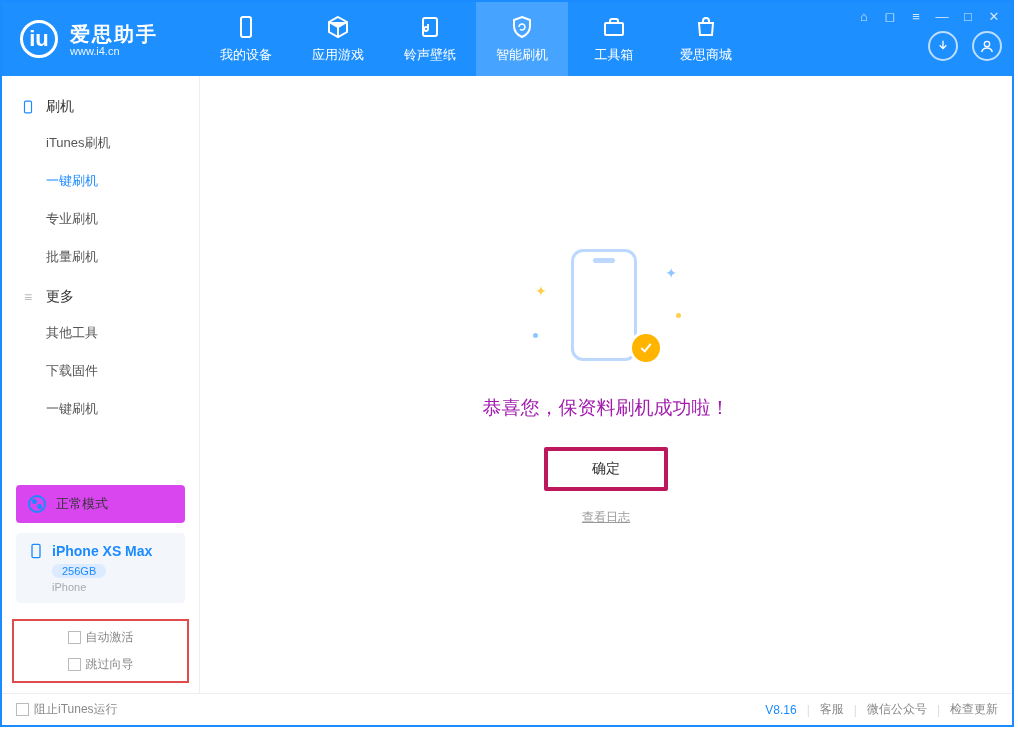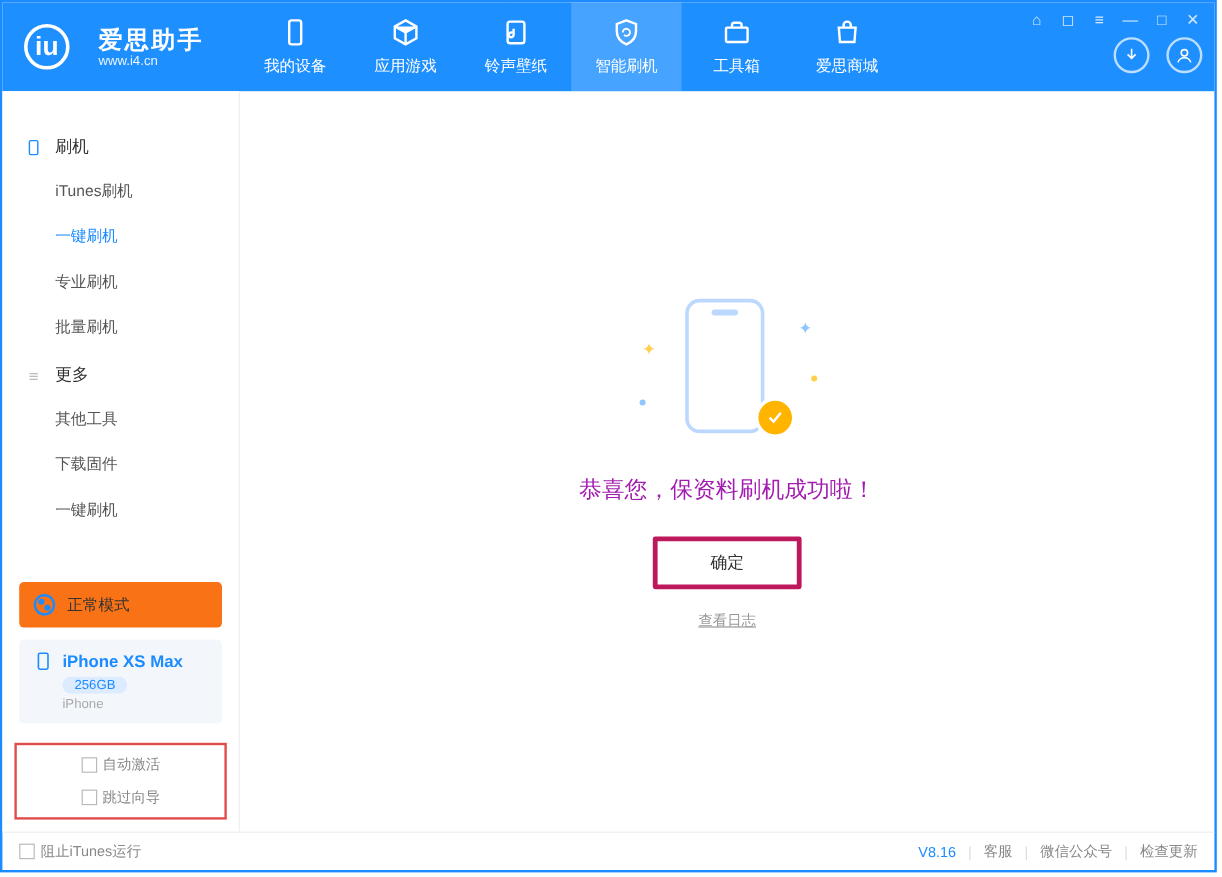--- a/index.html
+++ b/index.html
@@ -1,42 +1,42 @@
 <!DOCTYPE html>
 <html><head>
 <meta charset="utf-8">
 <style>
 *{box-sizing:border-box;margin:0;padding:0;font-family:"Microsoft YaHei","PingFang SC",sans-serif;}
 html,body{width:1018px;height:731px;overflow:hidden;}
 .window{width:1014px;height:727px;border:2px solid #1b8bff;background:#fff;position:relative;display:flex;flex-direction:column;}
 .titlebar{height:74px;background:linear-gradient(to bottom,#1e8fff,#1e8fff);display:flex;align-items:center;color:#fff;}
 .logo-block{display:flex;align-items:flex-end;padding-left:18px;width:198px;}
 .logo-circle{width:38px;height:38px;border:3px solid #fff;border-radius:50%;display:flex;align-items:center;justify-content:center;font-weight:bold;font-size:22px;color:#fff;}
-.logo-text{margin-left:24px;}
+.logo-text{margin-left:12px;}
 .logo-text .cn{font-size:20px;font-weight:bold;letter-spacing:2px;line-height:1;}
 .logo-text .en{font-size:11px;opacity:.9;line-height:1.3;}
 .navtabs{display:flex;height:100%;}
 .navtab{width:92px;height:100%;display:flex;flex-direction:column;align-items:center;justify-content:center;font-size:13px;cursor:pointer;}
 .navtab.active{background:rgba(255,255,255,.18);}
 .navtab .ticon{width:26px;height:26px;margin-bottom:6px;display:flex;align-items:center;justify-content:center;}
 .navtab .ticon svg{width:24px;height:24px;fill:#fff;stroke:#fff;}
 .winbtns{margin-left:auto;display:flex;align-items:center;padding-right:10px;gap:4px;}
 .winbtns .row1{position:absolute;top:6px;right:10px;display:flex;gap:10px;}
 .winbtns .row1 span{width:16px;height:16px;display:flex;align-items:center;justify-content:center;color:#cfe6ff;font-size:13px;cursor:pointer;}
 .winbtns .row2{display:flex;gap:14px;align-items:center;margin-top:14px;}
 .circbtn{width:30px;height:30px;border:2px solid rgba(255,255,255,.7);border-radius:50%;display:flex;align-items:center;justify-content:center;cursor:pointer;}
 .circbtn svg{width:16px;height:16px;stroke:#fff;fill:none;stroke-width:2;}
 .body{flex:1;display:flex;min-height:0;}
 .sidebar{width:198px;border-right:1px solid #eee;display:flex;flex-direction:column;background:#fff;}
-.sb-scroll{flex:1;overflow:auto;padding-top:26px;}
+.sb-scroll{flex:1;overflow:auto;padding-top:10px;}
 .sb-group{padding:12px 18px 8px;display:flex;align-items:center;color:#333;font-size:14px;}
 .sb-group .gicon{width:16px;height:16px;margin-right:10px;display:flex;align-items:center;justify-content:center;}
 .sb-item{padding:10px 18px 10px 44px;font-size:13px;color:#555;cursor:pointer;}
 .sb-item.active{color:#1b8bff;}
-.sb-mode{margin:6px 14px;background:#f97316;border-radius:4px;padding:10px 12px;display:flex;align-items:center;font-size:13px;color:#333;cursor:pointer;}
+.sb-mode{margin:6px 14px;background:#d946ef;border-radius:4px;padding:10px 12px;display:flex;align-items:center;font-size:13px;color:#333;cursor:pointer;}
 .sb-mode .micon{width:18px;height:18px;border:2px solid #1b8bff;border-radius:50%;margin-right:10px;position:relative;}
 .sb-mode .micon::before,.sb-mode .micon::after{content:"";position:absolute;background:#1b8bff;border-radius:50%;}
 .sb-mode .micon::before{width:5px;height:5px;left:2px;top:2px;}
 .sb-mode .micon::after{width:5px;height:5px;right:2px;bottom:2px;}
 .sb-device{margin:4px 14px 10px;background:#f3f7fb;border-radius:4px;padding:10px 12px;font-size:13px;cursor:pointer;}
 .sb-device .drow{display:flex;align-items:center;}
 .sb-device .drow svg{width:16px;height:16px;margin-right:8px;}
 .sb-device .dname{color:#1b8bff;font-weight:bold;font-size:14px;}
 .sb-device .badge{display:inline-block;background:#dcebff;color:#1b8bff;border-radius:10px;padding:1px 10px;font-size:11px;margin-top:5px;margin-left:24px;}
 .sb-device .dtype{color:#aaa;font-size:11px;margin-left:24px;margin-top:3px;}

